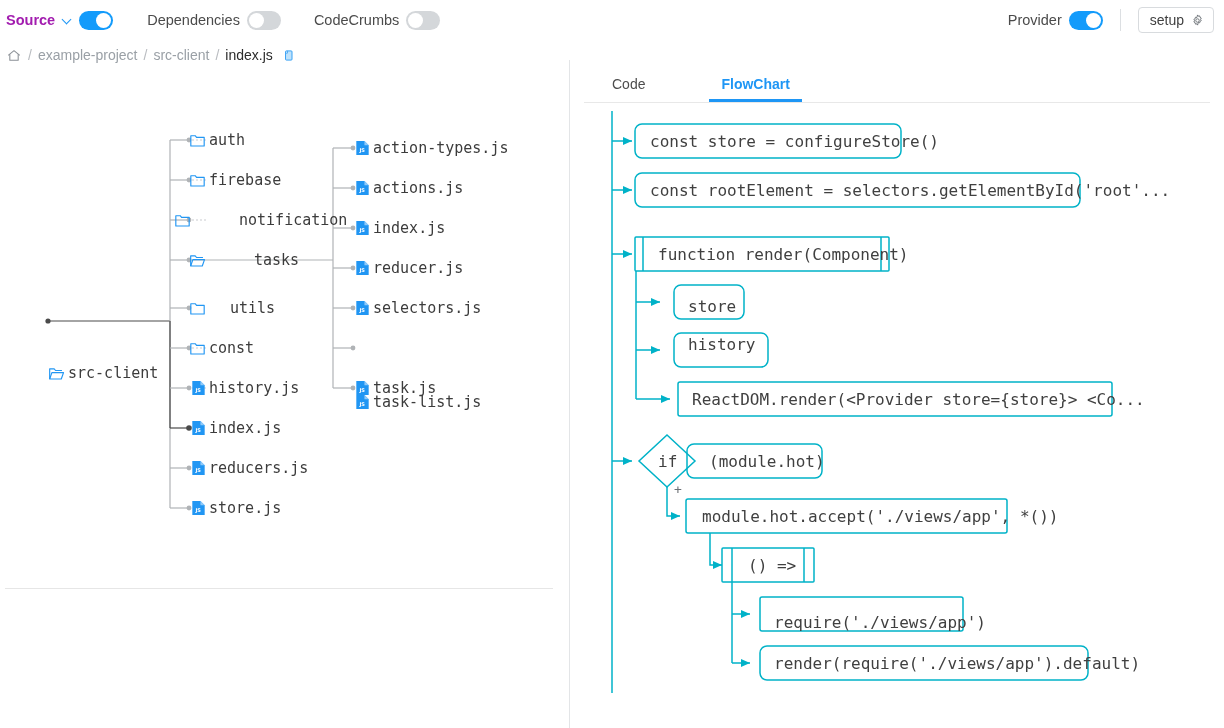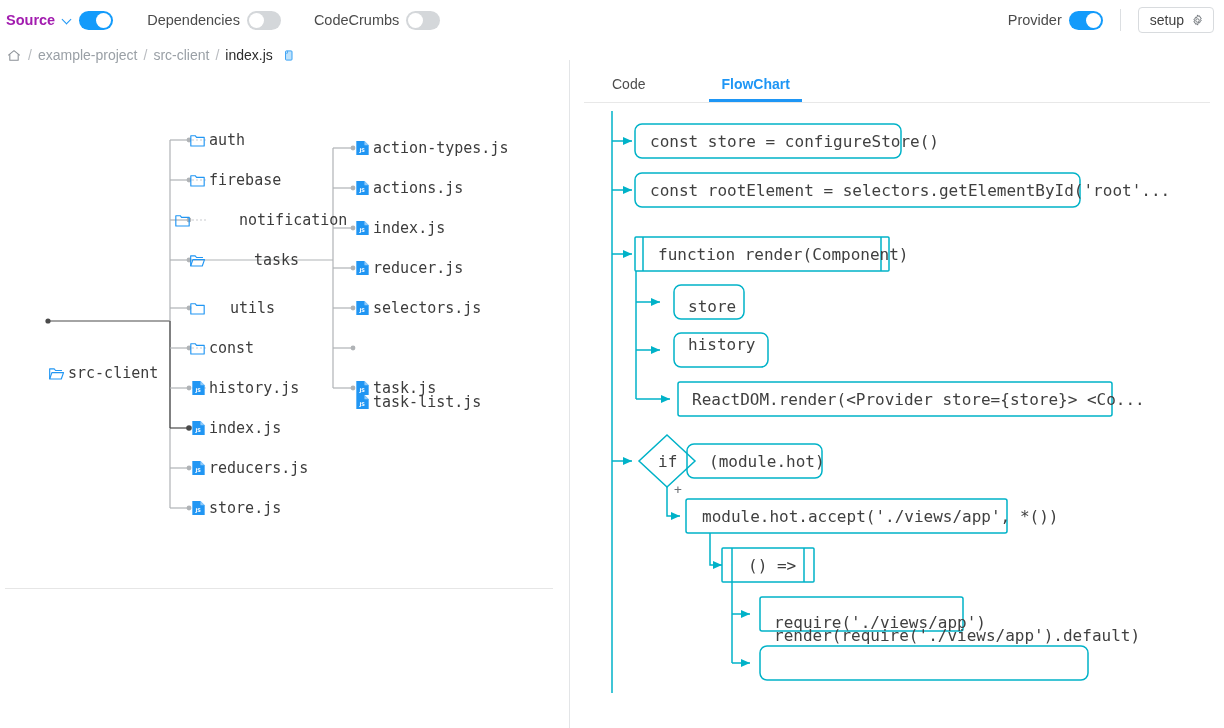--- a/index.html
+++ b/index.html
@@ -471,16 +471,16 @@
       <div class="fnode" style="left:88px; top:134px; height:34px;">function render(Component)</div>
       <div class="fnode" style="left:118px; top:182px; height:42px;">store</div>
       <div class="fnode" style="left:118px; top:230px; height:22px;">history</div>
       <div class="fnode" style="left:122px; top:279px; height:34px;">ReactDOM.render(&lt;Provider store={store}&gt; &lt;Co...</div>
       <div class="fnode" style="left:88px; top:341px; height:34px;">if</div>
       <div class="fnode" style="left:139px; top:341px; height:34px;text-align:center;">(module.hot)</div>
       <div class="plusmark" style="left:104px; top:379px;">+</div>
       <div class="fnode" style="left:132px; top:396px; height:34px;">module.hot.accept('./views/app', *())</div>
       <div class="fnode" style="left:178px; top:445px; height:34px;">() =&gt;</div>
       <div class="fnode" style="left:204px; top:494px; height:50px;">require('./views/app')</div>
-      <div class="fnode" style="left:204px; top:515px; height:34px;">render(require('./views/app').default)</div>
+      <div class="fnode" style="left:204px; top:543px; height:34px;">render(require('./views/app').default)</div>
     </div>
   </div>
 </div>
 
 </body></html>

